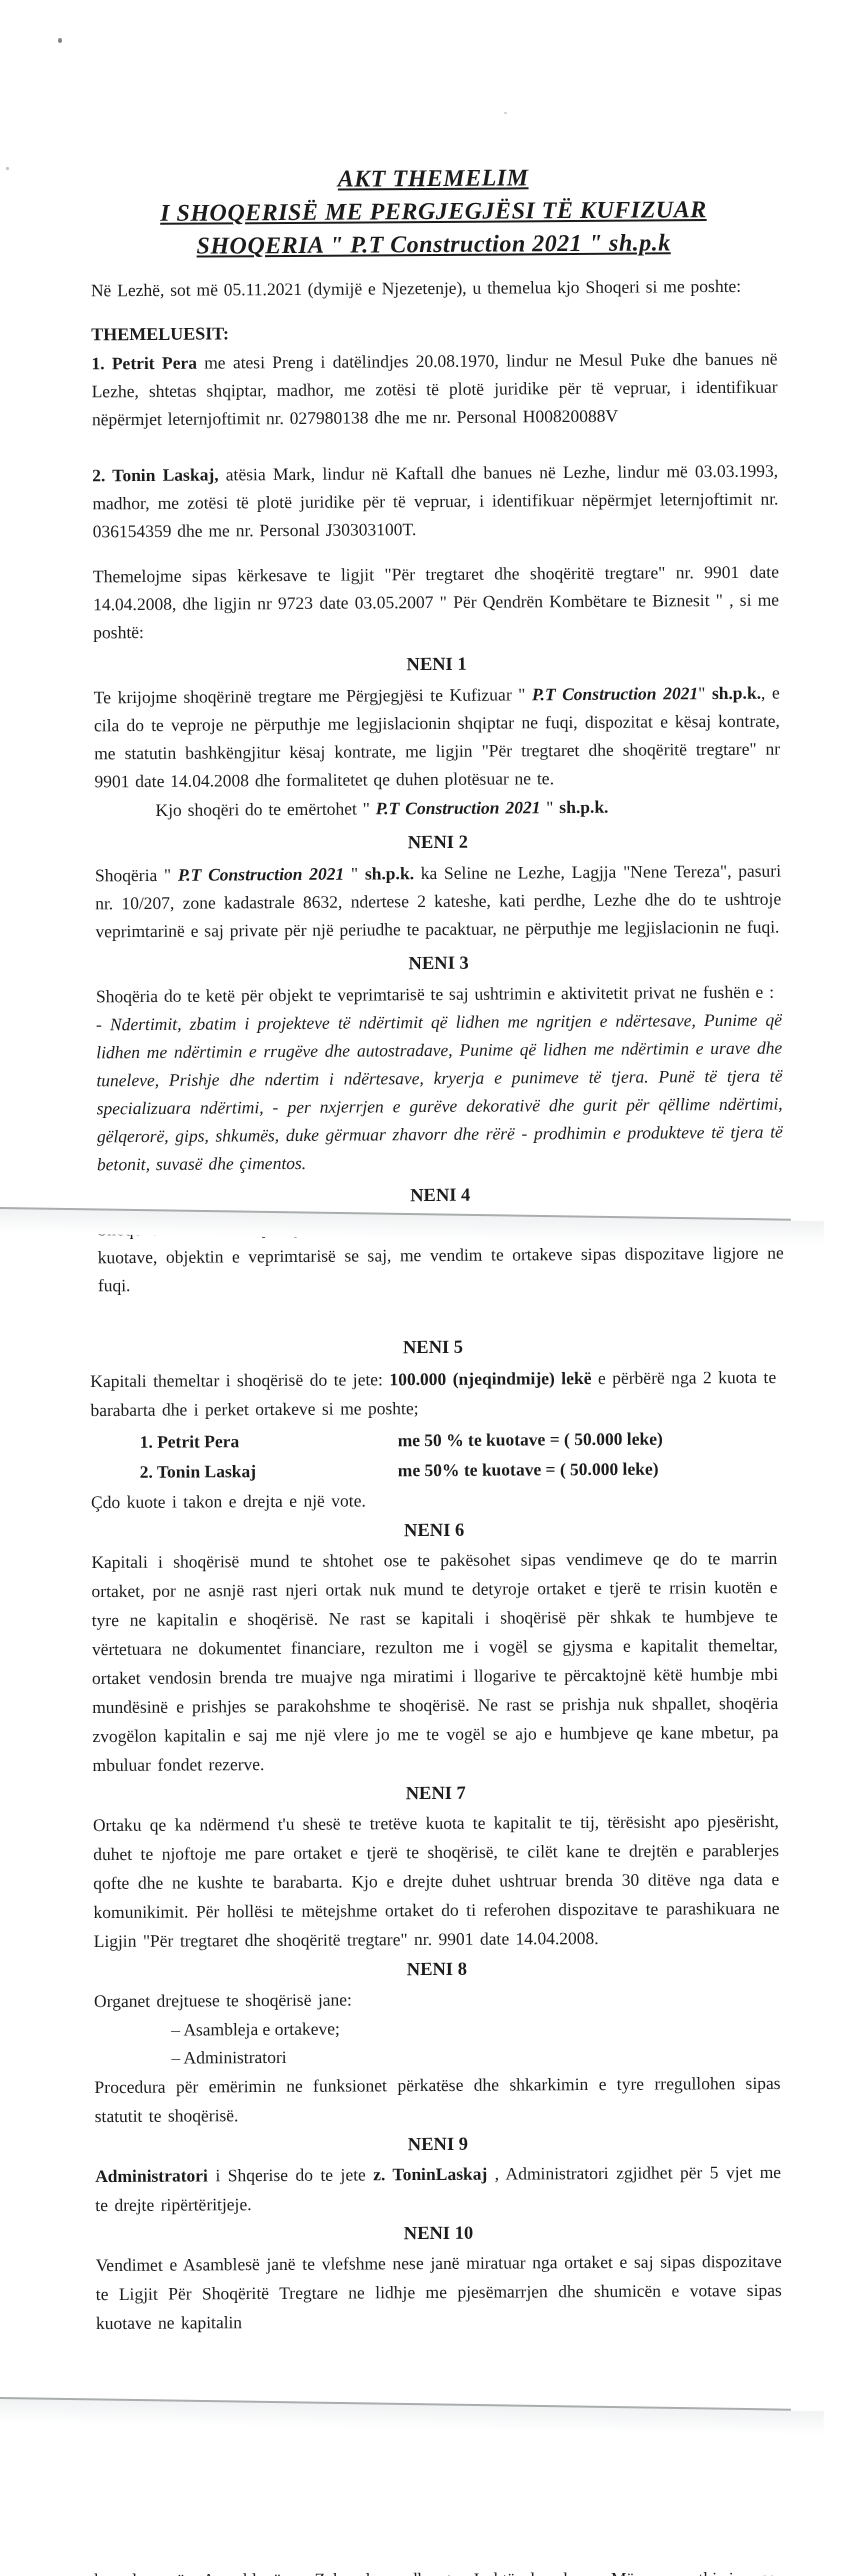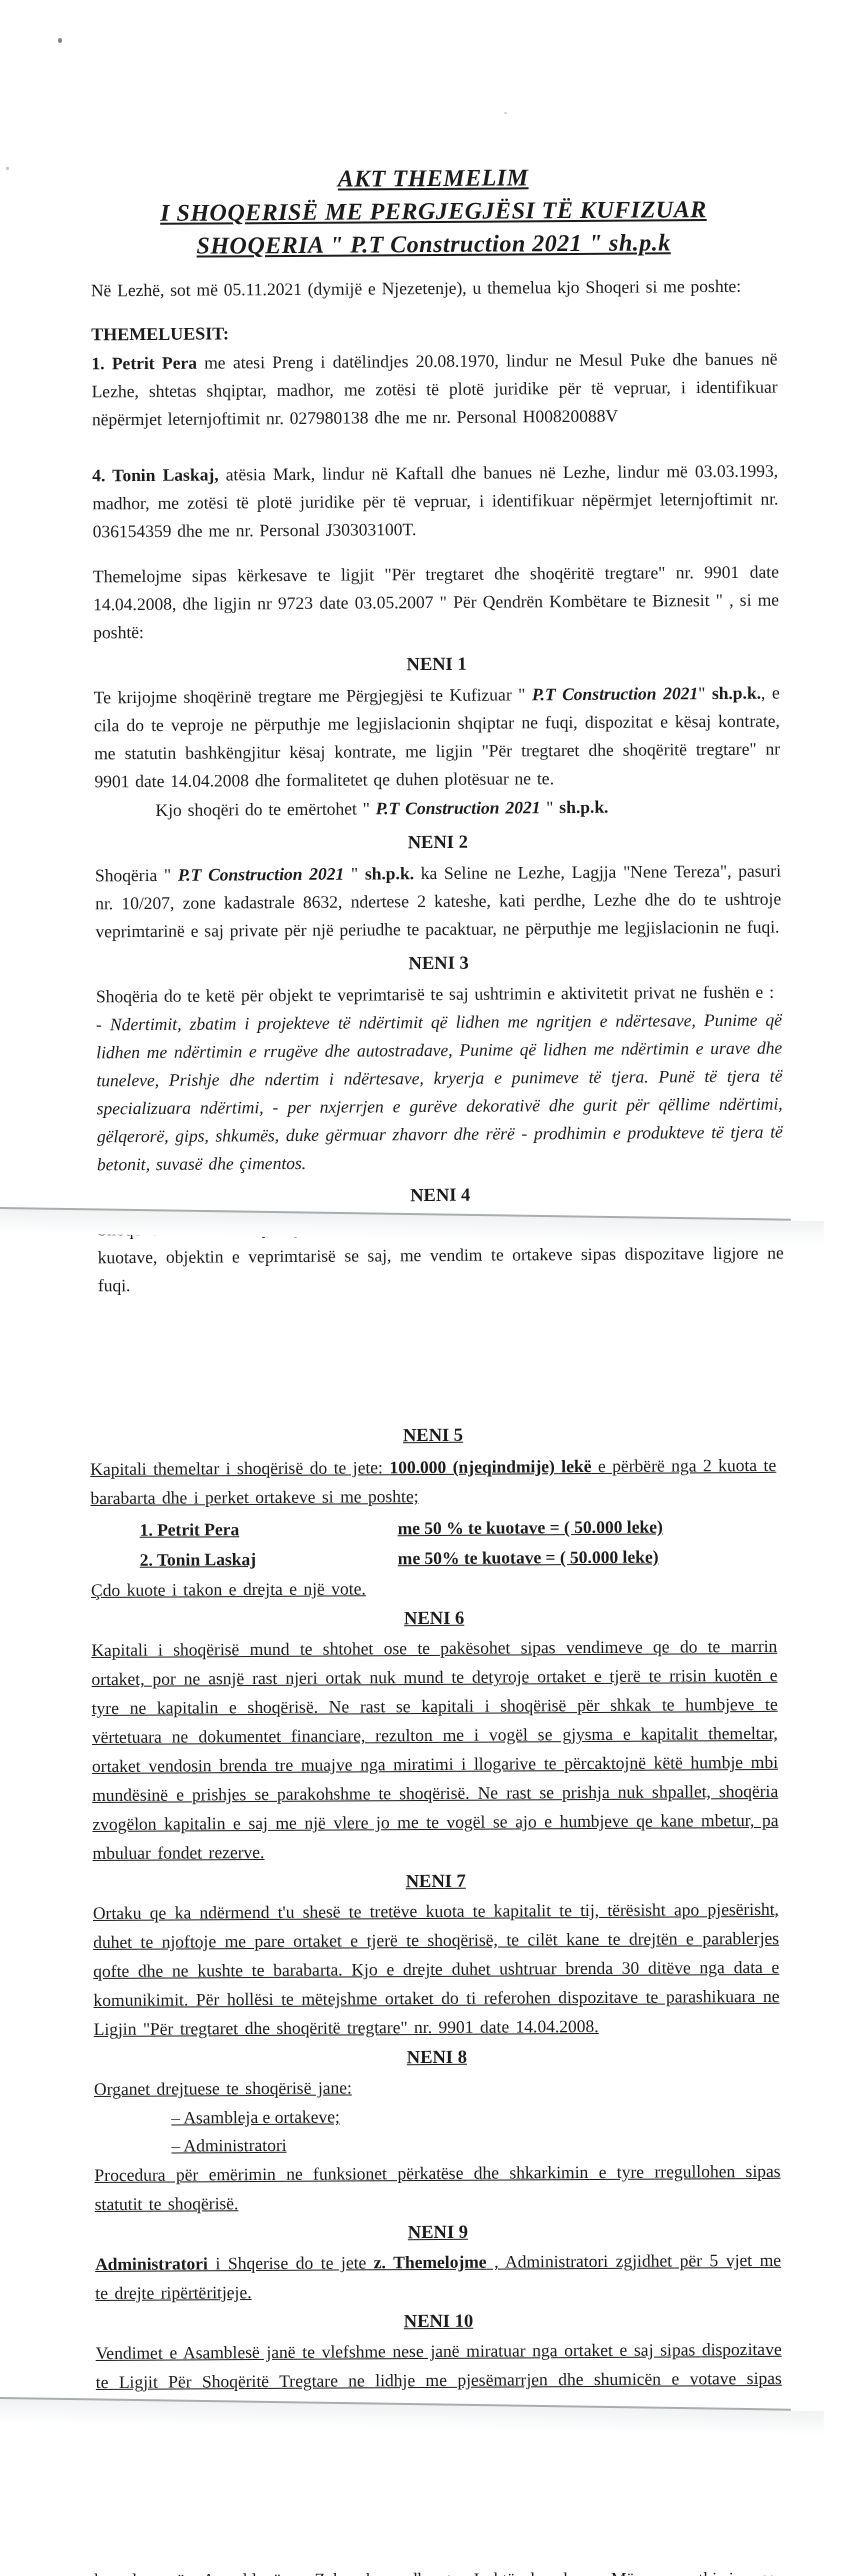--- a/index.html
+++ b/index.html
@@ -58,21 +58,21 @@
 
       <p class="p" style="margin:13.4px 0 0 0;">Në Lezhë, sot më  05.11.2021 (dymijë e Njezetenje), u themelua kjo Shoqeri si me poshte:</p>
 
       <div class="founders-heading" style="margin-top:15.5px;">THEMELUESIT:</div>
 
       <p class="p" style="margin:1px 0 0 0;">
         <span class="lead-bold">1. Petrit Pera</span><span> me atesi Preng i datëlindjes 20.08.1970, lindur ne Mesul Puke dhe banues në Lezhe, shtetas shqiptar, madhor, me zotësi të plotë juridike për të vepruar, i identifikuar nëpërmjet leternjoftimit nr. 027980138 dhe me nr. Personal H00820088V</span>
       </p>
 
       <p class="p" style="margin:28px 0 0 0;">
-        <span class="lead-bold">4. Tonin Laskaj,</span><span> atësia Mark, lindur në Kaftall dhe banues në Lezhe, lindur më 03.03.1993, madhor, me zotësi të plotë juridike për të vepruar, i identifikuar nëpërmjet leternjoftimit nr. 036154359 dhe me nr. Personal J30303100T.</span>
+        <span class="lead-bold">2. Tonin Laskaj,</span><span> atësia Mark, lindur në Kaftall dhe banues në Lezhe, lindur më 03.03.1993, madhor, me zotësi të plotë juridike për të vepruar, i identifikuar nëpërmjet leternjoftimit nr. 036154359 dhe me nr. Personal J30303100T.</span>
       </p>
 
       <p class="p" style="margin:17.5px 0 0 0;">Themelojme sipas kërkesave te ligjit "Për tregtaret dhe shoqëritë tregtare" nr. 9901 date 14.04.2008, dhe ligjin nr 9723 date 03.05.2007 " Për Qendrën Kombëtare  te Biznesit " , si  me poshtë:</p>
 
       <div class="heading" style="margin-top:5.2px;">NENI 1</div>
       <p class="p" style="margin:2.1px 0 0 0;">
         <span>Te krijojme shoqërinë tregtare me Përgjegjësi te Kufizuar " </span><span class="company">P.T Construction 2021</span><span>" </span><span class="bold">sh.p.k.</span><span>, e cila do te veproje ne përputhje me legjislacionin shqiptar ne fuqi, dispozitat e kësaj kontrate, me statutin bashkëngjitur kësaj kontrate, me ligjin "Për tregtaret dhe shoqëritë tregtare" nr 9901 date 14.04.2008 dhe formalitetet qe duhen plotësuar ne te.</span>
       </p>
       <p class="p indent" style="margin:1px 0 0 0;">
         <span>Kjo shoqëri do te emërtohet " </span><span class="company">P.T Construction 2021</span><span> "  </span><span class="bold">sh.p.k.</span>
@@ -90,21 +90,21 @@
       </p>
 
       <div class="heading" style="margin-top:5.2px;">NENI 4</div>
       <p class="p" style="margin:2.1px 0 0 0;">Shoqëria mund te ndryshoje emërtimin, vendqëndrimin, selinë, kohëzgjatjen, pjesëmarrjen e kuotave, objektin e veprimtarisë se saj, me vendim te ortakeve sipas dispozitave ligjore ne fuqi.</p>
     </div>
   </div>
 
   <div class="page-break" style="top:1207px;width:791px;"></div>
   <div class="page-shadow" style="top:1209px;"></div>
 
-  <div class="page" style="top:1266px;height:1190px;text-decoration:underline;">
+  <div class="page" style="top:1178px;height:1190px;">
     <div class="page-inner tilt-b">
       <div class="heading" style="padding-top:155px;">NENI 5</div>
       <p class="p2" style="margin:3.1px 0 0 0;">
         <span>Kapitali themeltar i shoqërisë do te jete: </span><span class="bold">100.000  (njeqindmije)  lekë</span><span>  e përbërë nga 2 kuota te barabarta dhe i perket ortakeve si me poshte;</span>
       </p>
       <div class="quota-row" style="margin-top:2.1px;">
         <div class="quota-name">1.  Petrit Pera</div>
         <div class="quota-share">me 50 % te kuotave = ( 50.000 leke)</div>
       </div>
       <div class="quota-row">
@@ -120,21 +120,21 @@
       <p class="p2" style="margin:1px 0 0 0;">Ortaku qe ka ndërmend t'u shesë te tretëve kuota te kapitalit te tij, tërësisht apo pjesërisht, duhet te njoftoje me pare ortaket e tjerë te shoqërisë, te cilët kane te drejtën e parablerjes qofte dhe ne kushte te barabarta. Kjo e drejte duhet ushtruar brenda 30 ditëve nga data e komunikimit. Për hollësi te mëtejshme ortaket do ti referohen dispozitave te parashikuara ne Ligjin "Për tregtaret dhe shoqëritë tregtare" nr. 9901 date 14.04.2008.</p>
 
       <div class="heading" style="margin-top:1px;">NENI 8</div>
       <p class="p2" style="margin:1px 0 0 0;">Organet drejtuese te shoqërisë jane:</p>
       <div class="dash-item">–  Asambleja e ortakeve;</div>
       <div class="dash-item">–  Administratori</div>
       <p class="p2" style="margin:1px 0 0 0;">Procedura për emërimin ne funksionet përkatëse dhe shkarkimin e tyre rregullohen sipas statutit te shoqërisë.</p>
 
       <div class="heading" style="margin-top:1px;">NENI  9</div>
       <p class="p2" style="margin:1px 0 0 0;">
-        <span class="bold">Administratori</span><span> i Shqerise do te jete </span><span class="bold">z. Themelojme</span><span> , Administratori zgjidhet për 5 vjet me te drejte ripërtëritjeje.</span>
+        <span class="bold">Administratori</span><span> i Shqerise do te jete </span><span class="bold">z. ToninLaskaj</span><span> , Administratori zgjidhet për 5 vjet me te drejte ripërtëritjeje.</span>
       </p>
 
       <div class="heading" style="margin-top:1px;">NENI 10</div>
       <p class="p2" style="margin:1px 0 0 0;">Vendimet e Asamblesë janë te vlefshme nese janë miratuar nga ortaket e saj sipas dispozitave te Ligjit Për Shoqëritë Tregtare ne lidhje me pjesëmarrjen dhe shumicën e votave sipas kuotave ne kapitalin</p>
     </div>
   </div>
 
   <div class="page-break" style="top:2397px;width:791px;"></div>
   <div class="page-shadow" style="top:2399px;"></div>
 

